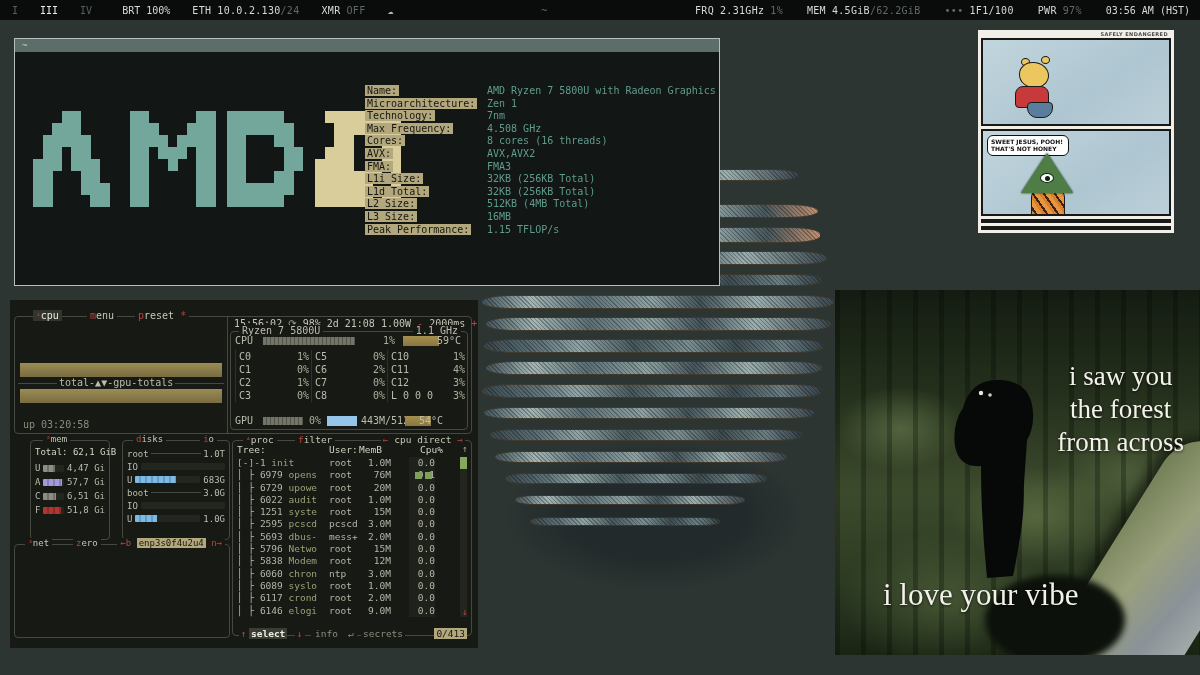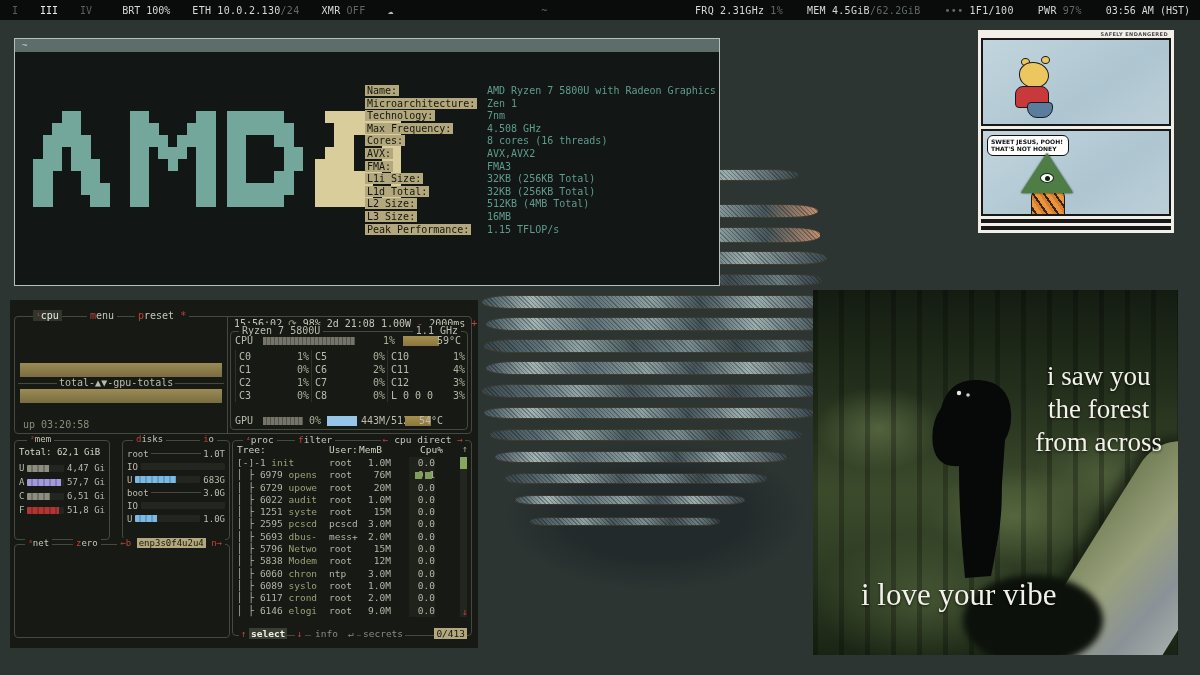--- a/index.html
+++ b/index.html
@@ -64,21 +64,21 @@
   #ryzenbox{position:absolute;left:2px;top:14px;right:3px;bottom:3px;border:1px solid #46493f;border-radius:4px}
   #ryzen-name{position:absolute;left:8px;top:-7px;background:#171914;padding:0 3px}
   #ryzen-freq{position:absolute;right:6px;top:-7px;background:#171914;padding:0 3px}
   .cpurow{position:absolute;left:4px;right:4px;height:13px;line-height:13px;white-space:nowrap}
   .corecol{position:absolute;top:18px;width:76px}
   .corecell{position:relative;height:13px;line-height:13px;border-left:1px solid #303228;padding-left:3px}
   .corecol:first-child .corecell{border-left:none}
   .corecell .pct{position:absolute;right:2px;color:#a8b29b}
 
   
-  #membox{left:4px;top:140px;width:96px;height:100px;font-size:9px}
+  #membox{left:20px;top:140px;width:80px;height:100px;font-size:9px}
   #mem-rows{position:absolute;left:4px;top:6px;right:4px}
   .memrow{display:flex;align-items:center;height:14px;gap:3px;white-space:nowrap}
   .membar{flex:1;height:7px;background:#23251f;border-radius:1px;overflow:hidden}
   .membar i{display:block;height:100%;}
   .seg-gray{background:repeating-linear-gradient(90deg,#8d8d82 0 4px,#6e6e64 4px 6px)}
   .seg-purple{background:repeating-linear-gradient(90deg,#a29bd8 0 4px,#837cc0 4px 6px)}
   .seg-red{background:repeating-linear-gradient(90deg,#b23531 0 4px,#8e2a27 4px 6px)}
   .seg-blue{background:repeating-linear-gradient(90deg,#7fb9e2 0 4px,#5e9ecb 4px 6px)}
 
   
@@ -145,21 +145,21 @@
   .pooh-ear{position:absolute;width:9px;height:8px;background:#ecc65e;border:1.5px solid #1a1a1a;border-radius:50%}
   .pooh-shirt{position:absolute;width:34px;height:22px;background:#c8393b;border:1.5px solid #1a1a1a;border-radius:8px 8px 4px 4px}
   .pot{position:absolute;width:26px;height:16px;background:#5a7d9e;border:1.5px solid #1a1a1a;border-radius:4px 4px 10px 10px}
   .pyr{position:absolute;width:0;height:0;border-left:26px solid transparent;border-right:26px solid transparent;border-bottom:40px solid #4e7d46;filter:drop-shadow(0 0 1px #143014)}
   .pyr-eye{position:absolute;width:14px;height:10px;background:#fff;border:1.5px solid #102810;border-radius:50%}
   .pyr-eye i{position:absolute;left:4px;top:2px;width:5px;height:5px;background:#0c200c;border-radius:50%}
   .tigerbody{position:absolute;background:repeating-linear-gradient(55deg,#e8953f 0 4px,#d97f2c 4px 7px,#3a2410 7px 9px);border:1.5px solid #1a1a1a;border-radius:8px}
   .redact{background:#0a0a0a;height:6px}
 
   
-  #forest{position:absolute;left:813px;top:290px;width:365px;height:365px;z-index:3;overflow:hidden;
+  #forest{position:absolute;left:835px;top:290px;width:365px;height:365px;z-index:3;overflow:hidden;
     background:
       radial-gradient(90px 60px at 18% 38%,rgba(120,140,90,.5),transparent 70%),
       radial-gradient(120px 70px at 55% 62%,rgba(110,130,80,.55),transparent 70%),
       radial-gradient(100px 60px at 80% 50%,rgba(100,120,76,.45),transparent 70%),
       radial-gradient(140px 90px at 30% 85%,rgba(96,116,70,.5),transparent 75%),
       linear-gradient(#141c12 0%,#24301c 28%,#3c4a2c 55%,#2c3a22 80%,#1a2414 100%)}
   #forest:before{content:"";position:absolute;inset:0;
     background:repeating-linear-gradient(90deg,rgba(8,12,6,.38) 0 5px,transparent 5px 26px);
     opacity:.7;mix-blend-mode:multiply}
   #forest .path{position:absolute;right:-30px;bottom:-40px;width:120px;height:260px;

